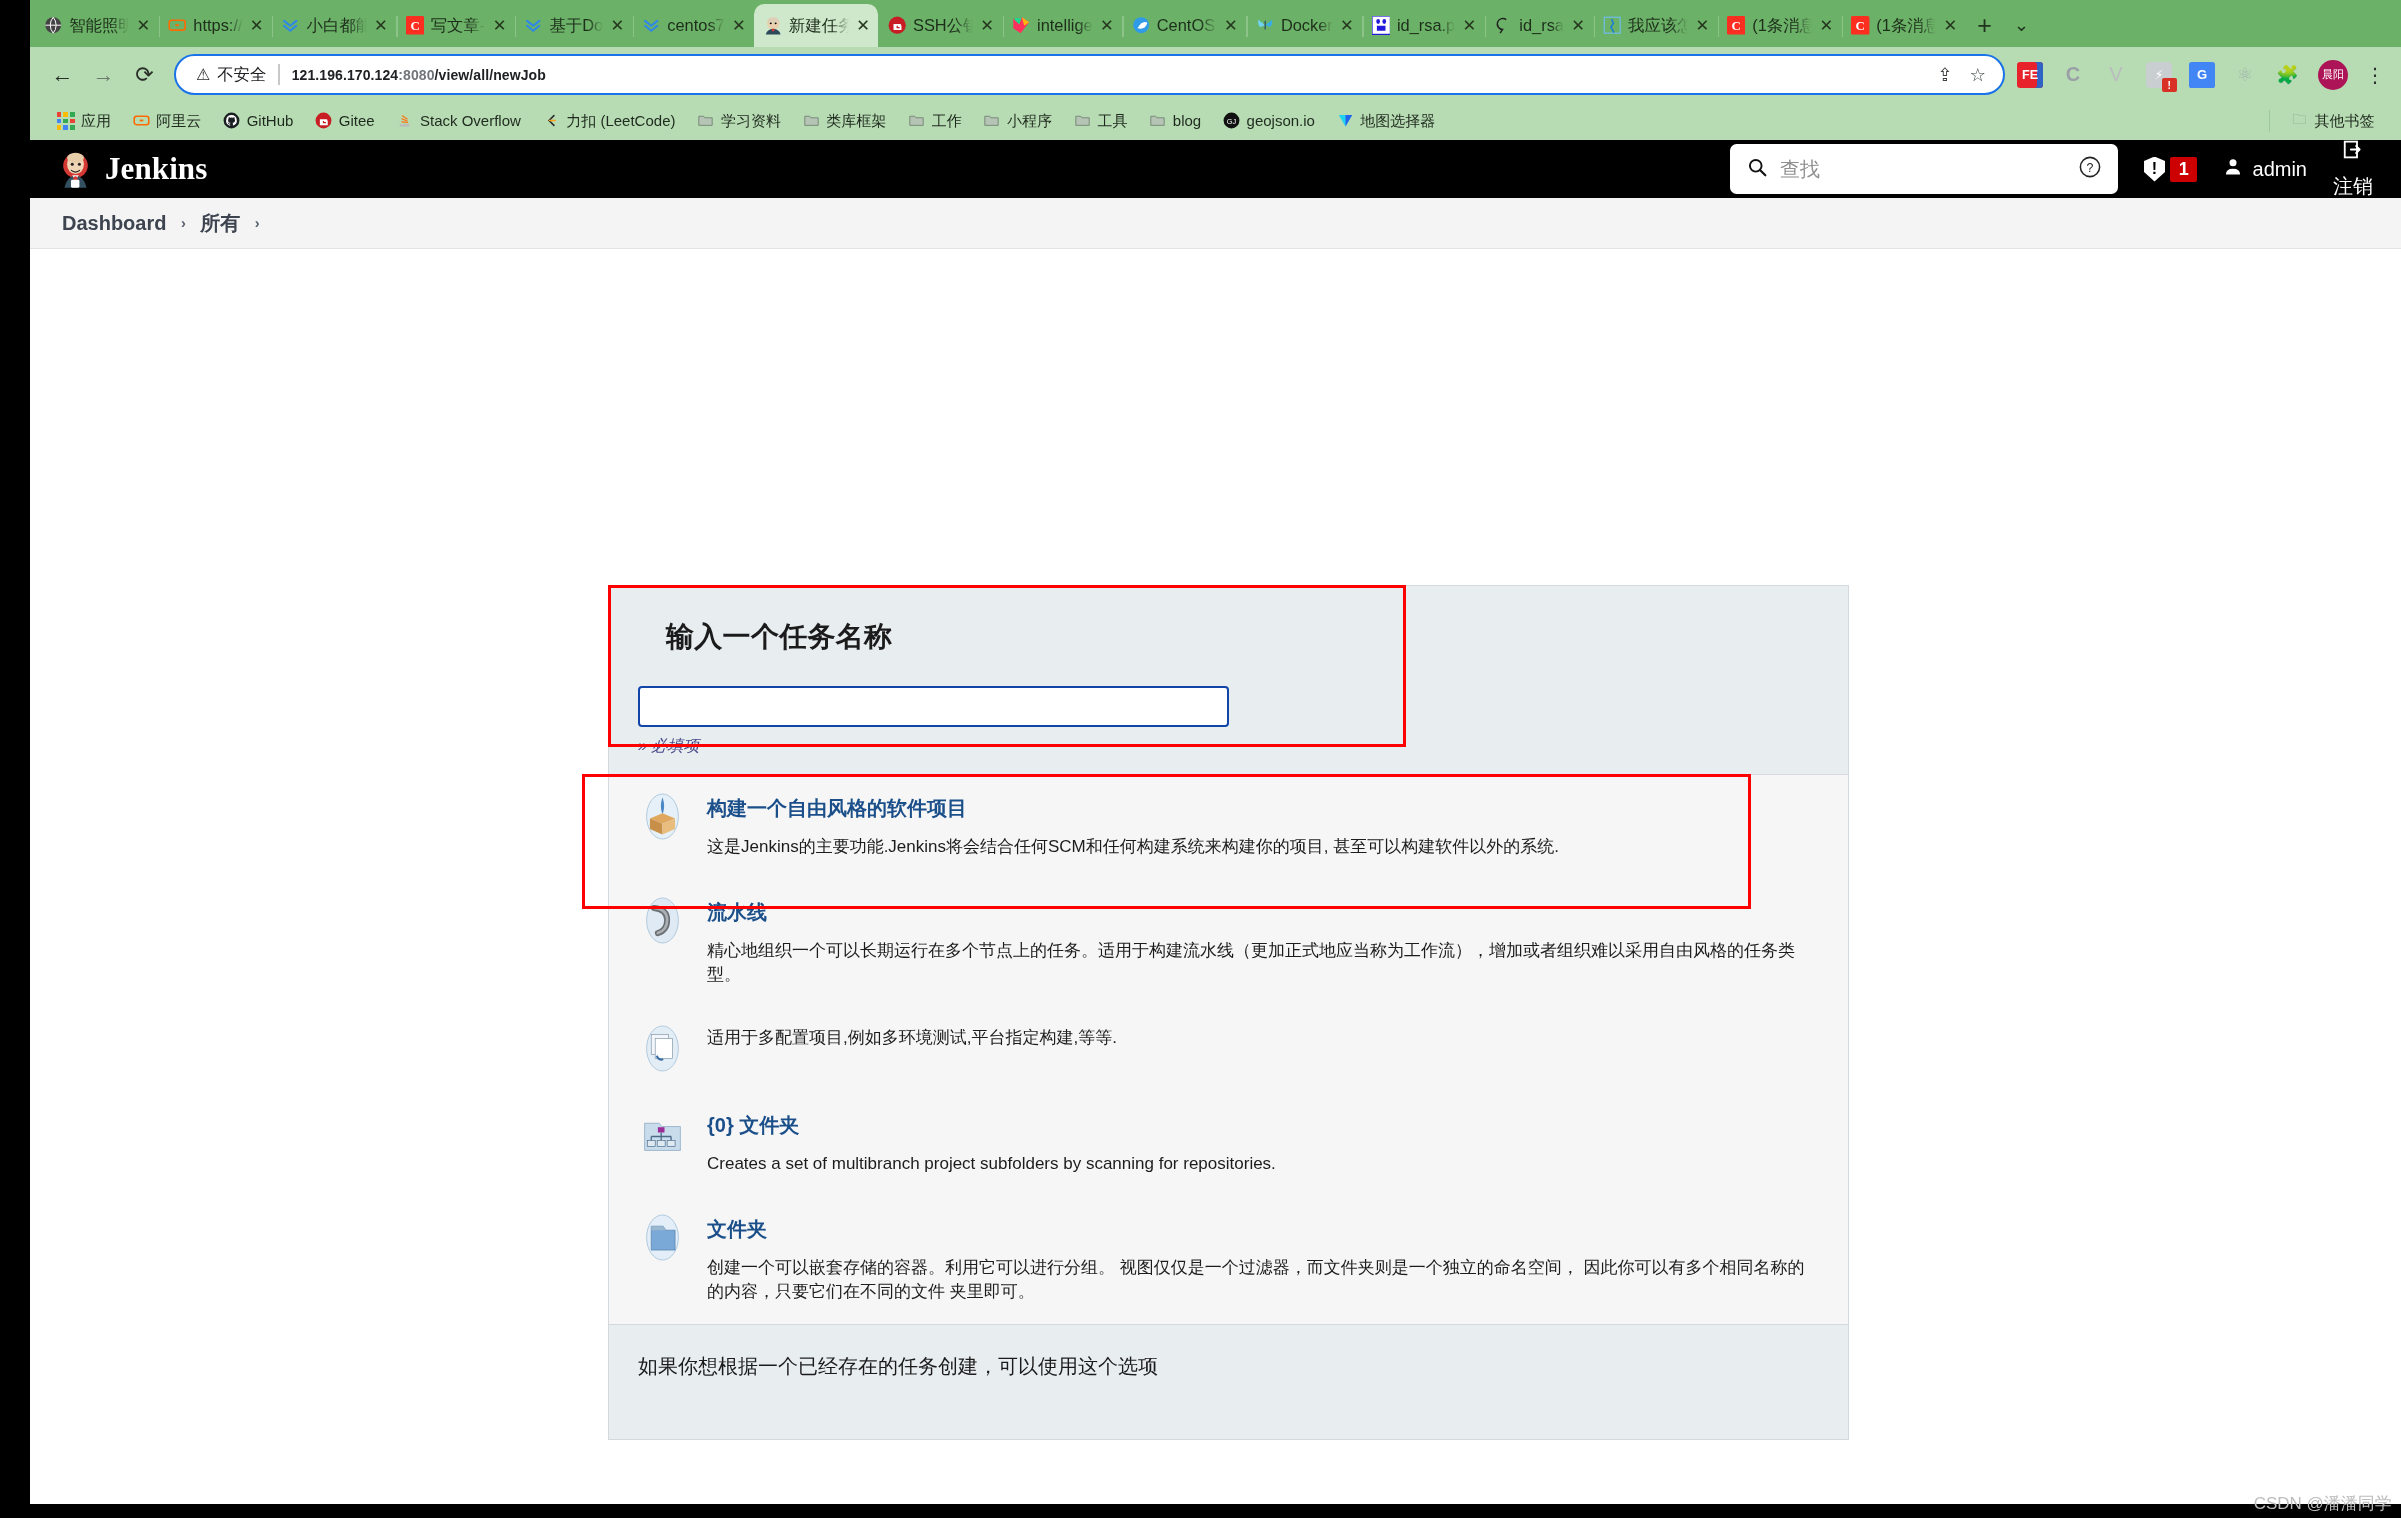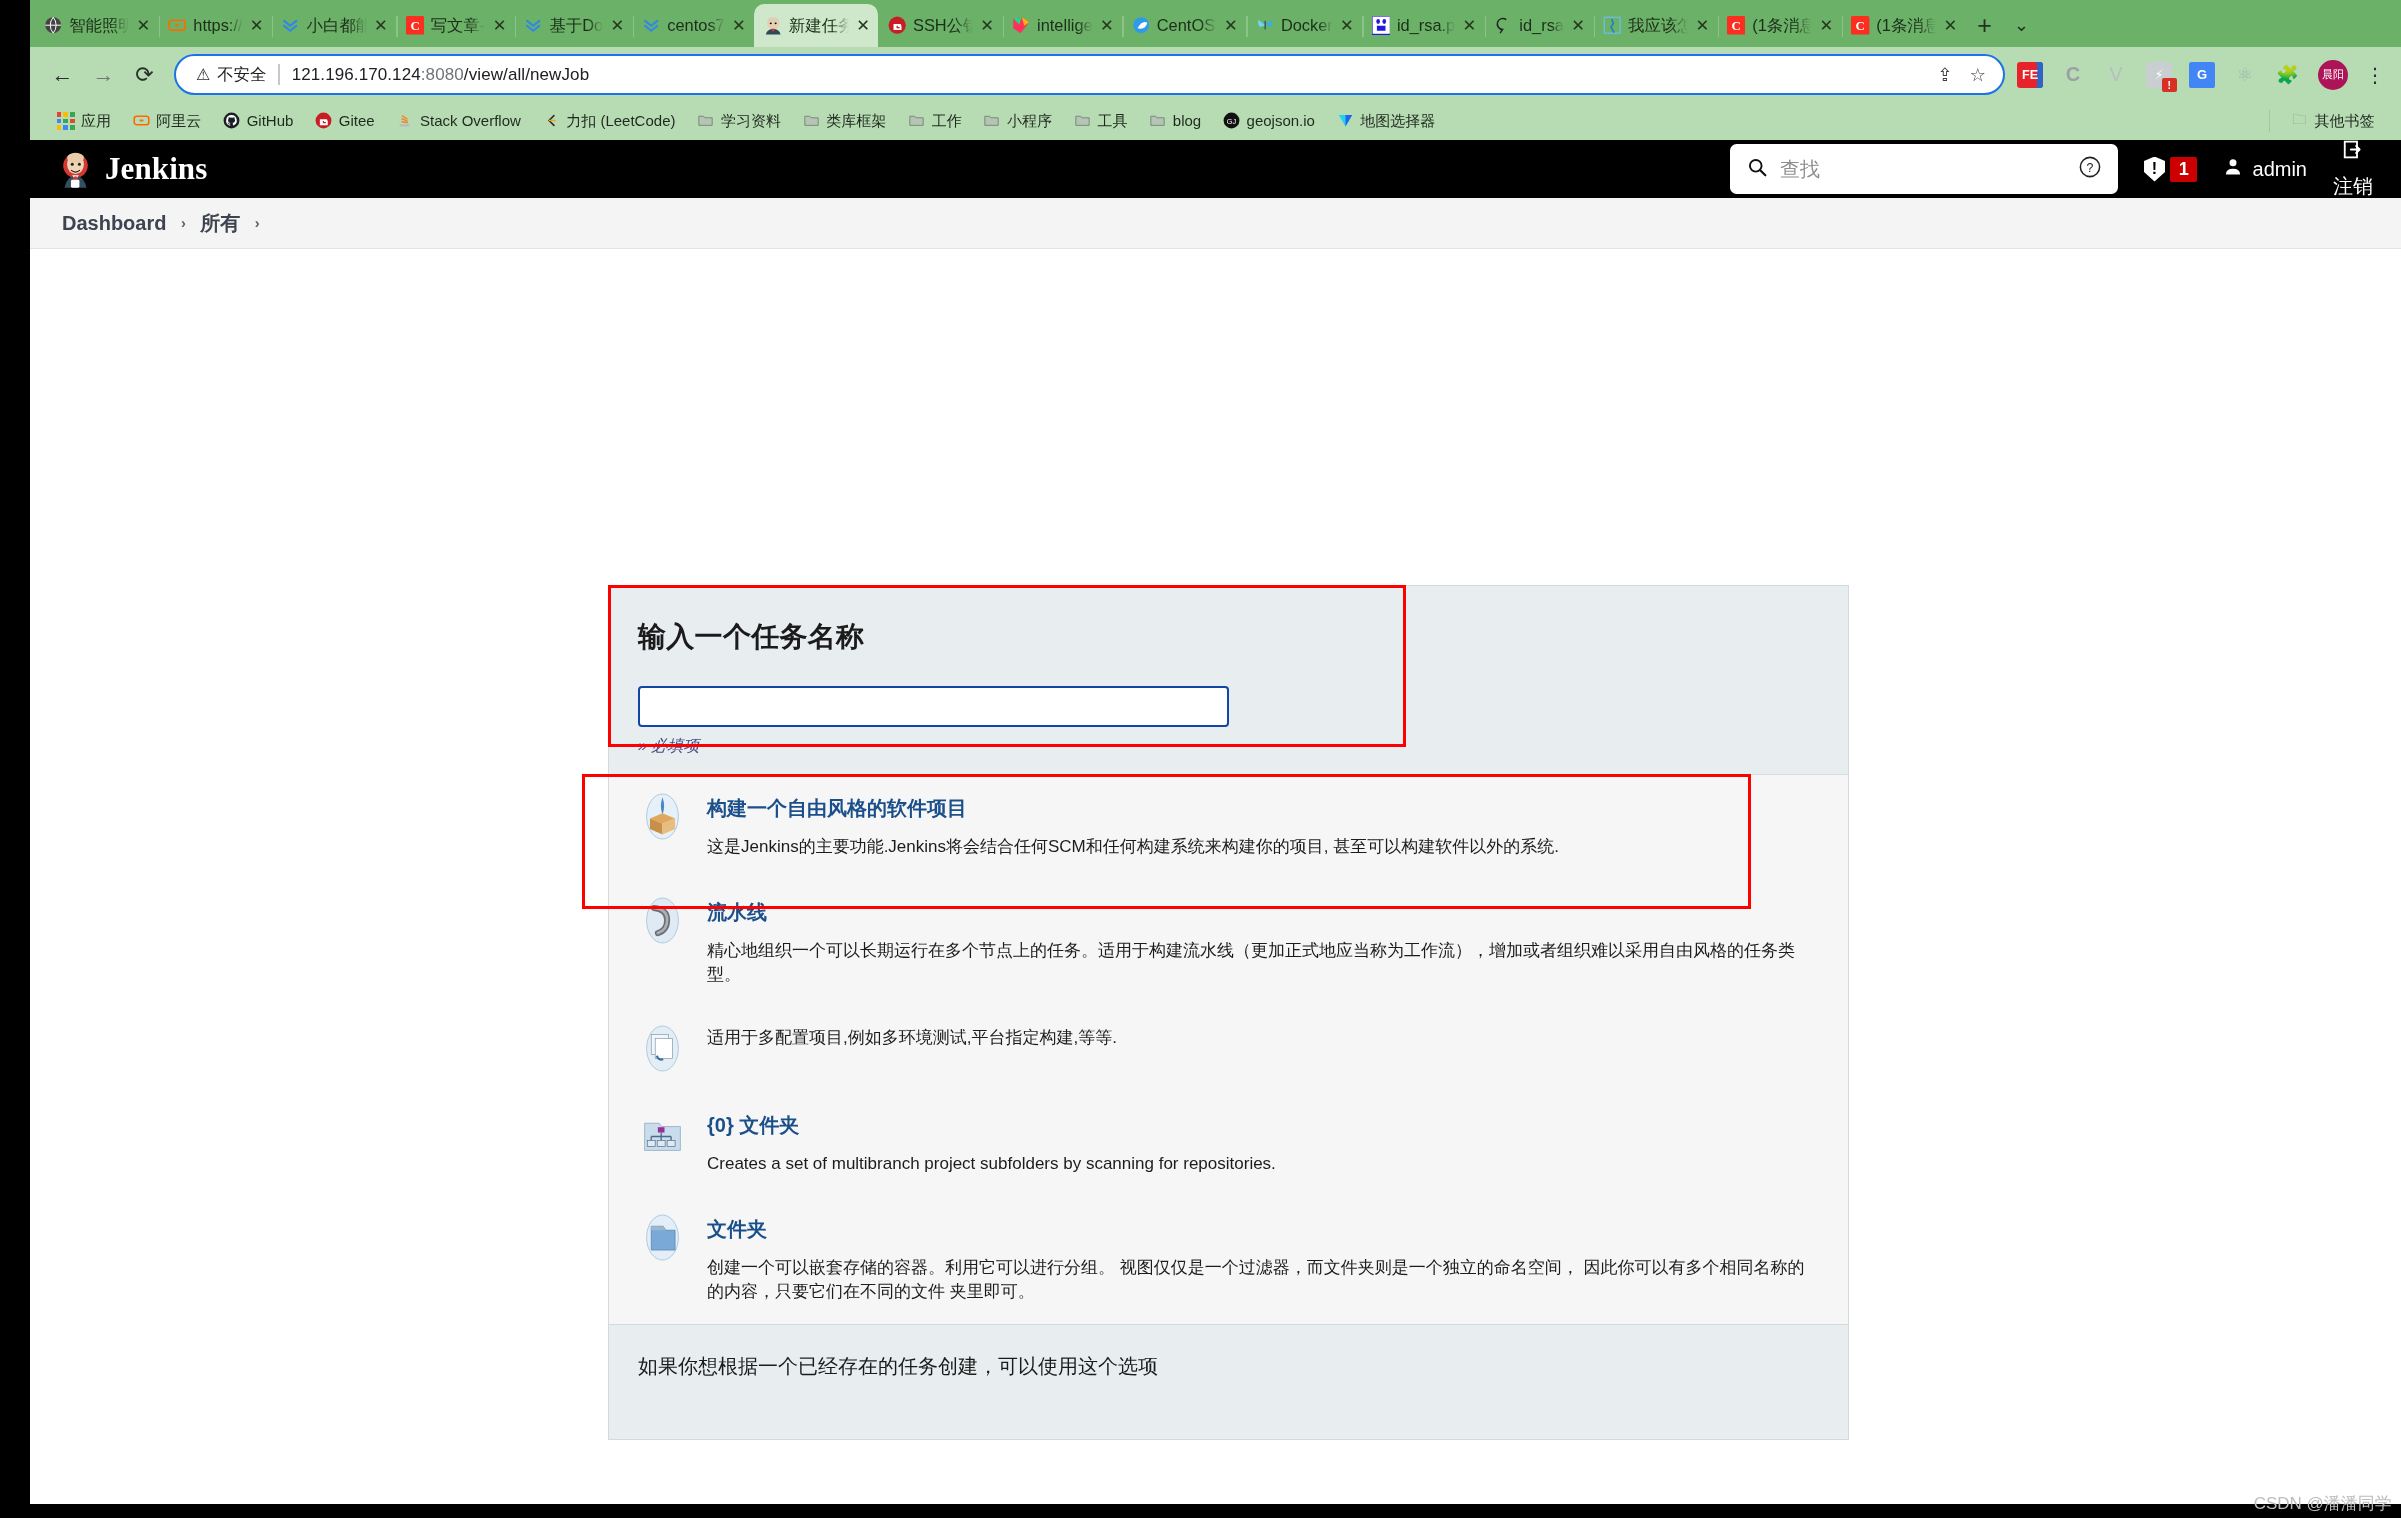--- a/index.html
+++ b/index.html
@@ -64,21 +64,21 @@
     background: #fff; border-radius: 21px;
     border: 2.6px solid #1a73e8;
     display: flex; align-items: center; padding: 0 17px;
     min-width: 0;
   }
   .warn-ico {
     font-size: 16px; width: 20px; text-align:center; color:#2b2b2b;
   }
   .notsecure { font-size: 16.4px; color:#202124; margin-left: 4px; }
   .omni-div { width:1.3px; height: 21px; background:#c8c8c8; margin: 0 12px; }
-  .url { font-size: 17px; color: #202124; letter-spacing: 0.1px;}
+  .url { font-size: 14px; color: #202124; letter-spacing: 0.1px; font-weight: bold;}
   .url .dim { color:#70757a; }
   .omni-right { margin-left:auto; display:flex; align-items:center; gap:17px;}
   .omni-right .ic { font-size: 18.4px; color:#3c4043; }
   .ext-icons { display:flex; align-items:center; gap: 17px; padding-right: 4px;}
   .ext { width: 26px; height: 26px; display:flex; align-items:center; justify-content:center;
          font-size:14.5px; border-radius:3.3px; position:relative;}
   .ext-fe { background:#e8222a; color:#fff; font-weight:700; font-size:12.5px;
             box-shadow: inset -6px 0 0 #2f63c4; }
   .ext-c { color:#9aa0a6; font-size:20px; font-weight:700;}
   .ext-v { color:#b9bdbf; font-size:20px;}
@@ -137,21 +137,21 @@
   .breadcrumb .crumb { font-weight: 700; }
   .breadcrumb .sepc { color:#5a6270; font-size: 14.5px; }
 
   .content { position:relative; background:#fff; height: calc(100% - 58px - 51px); }
 
   .panel {
     position: absolute; left: 578px; top: 336px; width: 1241px;
     background: #e8edf0; border: 0.7px solid #d3d9dd;
   }
   .sec-name { padding: 32px 29px 17px 29px; }
-  .sec-title { font-size: 28px; font-weight: 700; color:#1b1b1b; letter-spacing: 0.3px;}
+  .sec-title { font-size: 28px; font-weight: 700; color:#1b1b1b; letter-spacing: 0.3px; margin-left: 28px;}
   .name-input {
     margin-top: 30px; width: 591px; height: 41px; background:#fff;
     border: 2px solid #1245a8; border-radius: 4px;
   }
   .required { margin-top: 9.2px; font-size: 16px; color:#4a4a8a; font-style: italic;}
 
   .types { background:#f6f6f6; border-top: 0.7px solid #d8dcde; }
   .type-item { display:flex; gap: 20px; padding: 17px 29px 20px 29px; align-items:flex-start; }
   .type-ico { width: 49px; height: 49px; flex: 0 0 49px; position:relative; }
   .type-body { flex: 1 1 auto; padding-top: 2.6px; min-width:0;}

